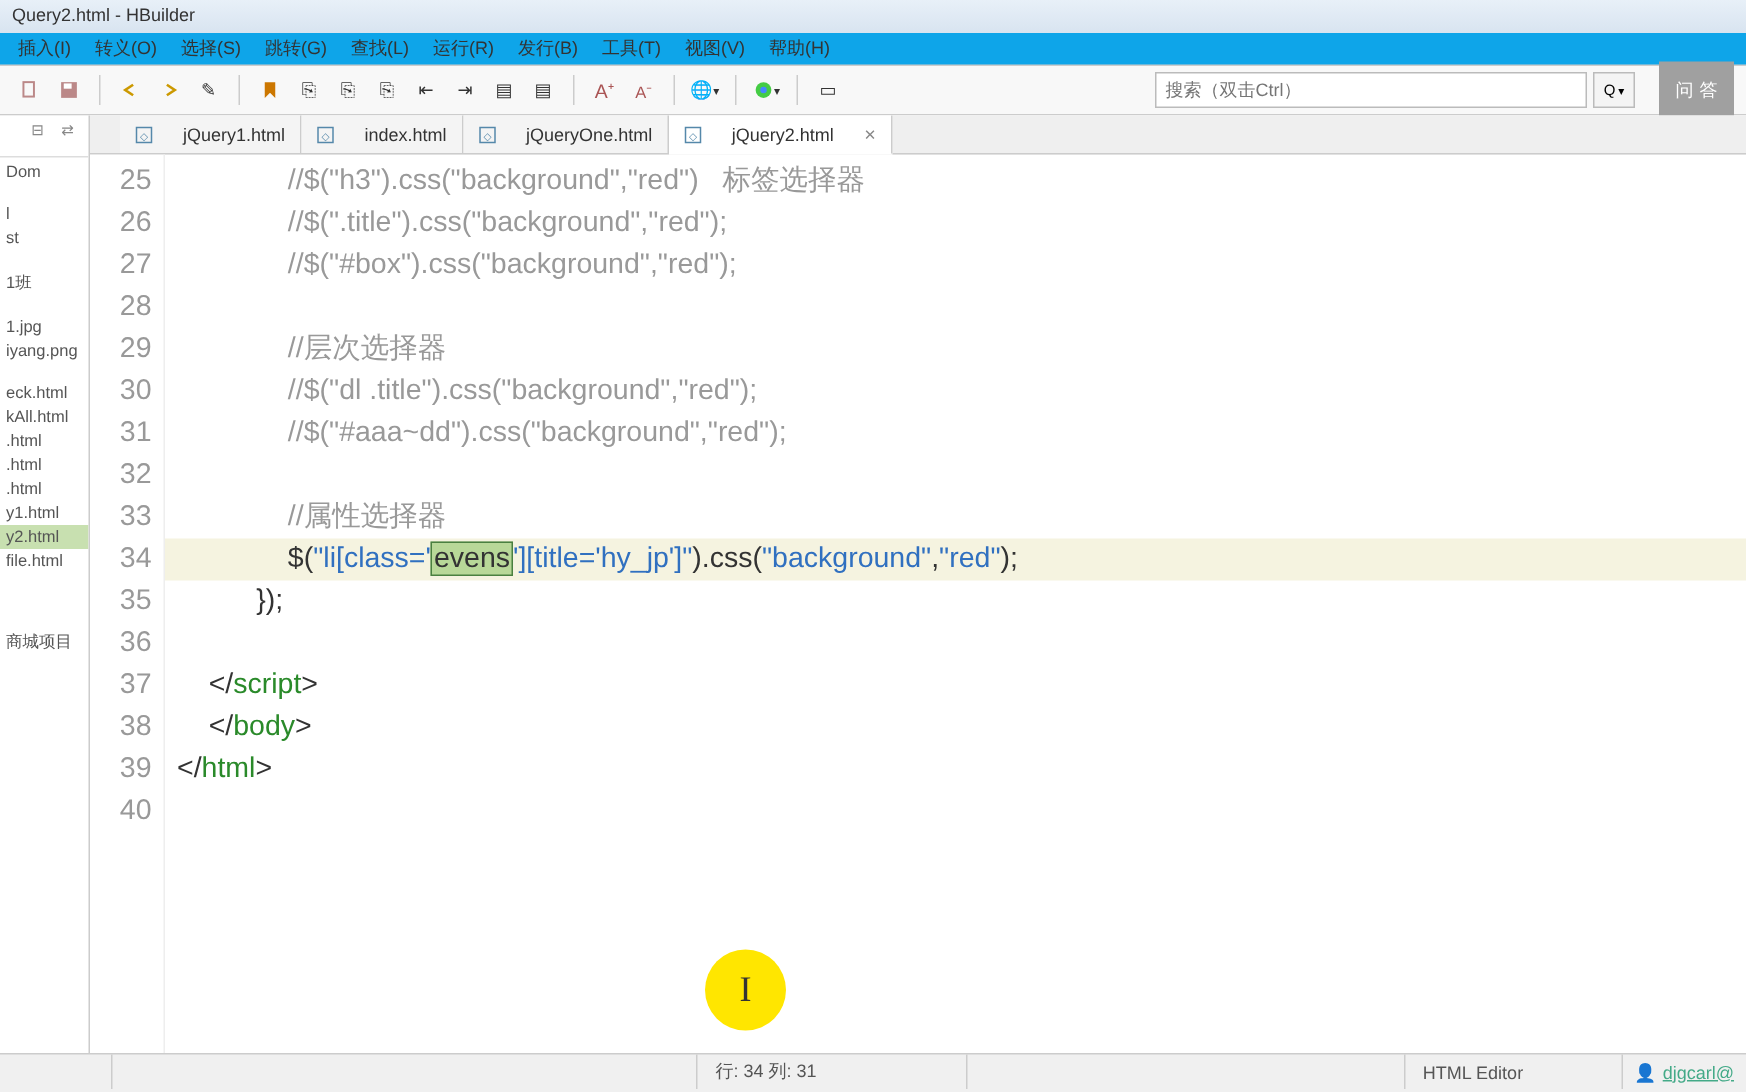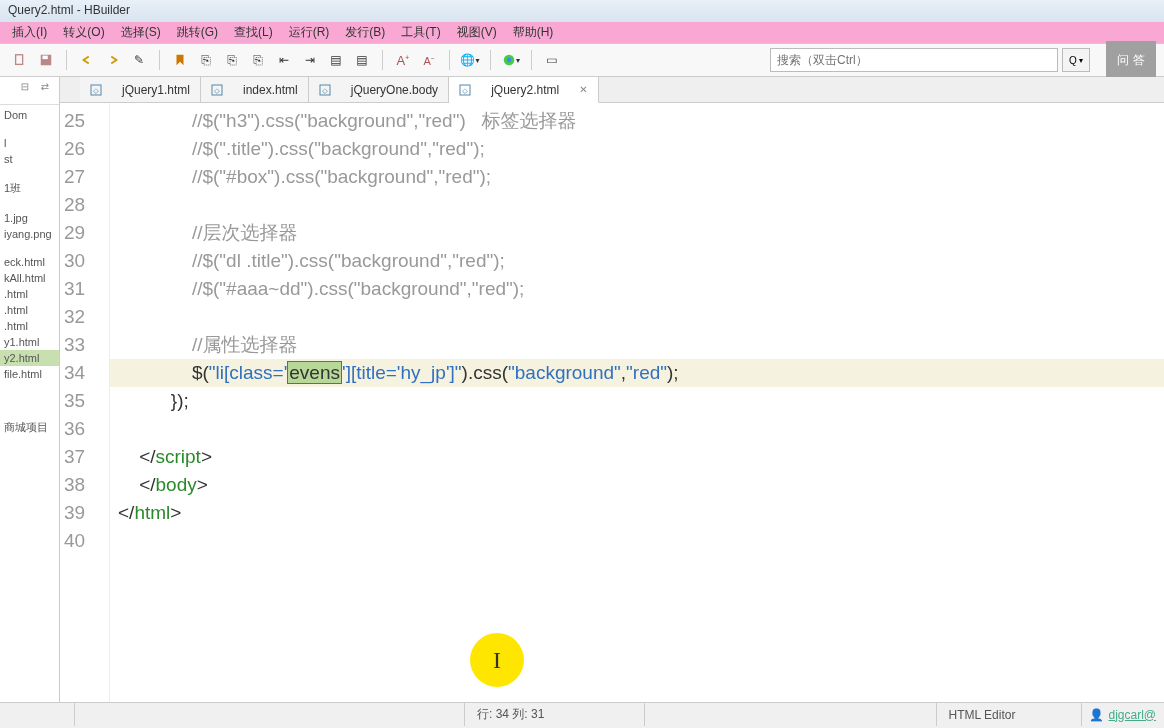--- a/index.html
+++ b/index.html
@@ -1,20 +1,20 @@
 <!DOCTYPE html>
 <html><head>
 <meta charset="utf-8">
 <style>
 * { margin: 0; padding: 0; box-sizing: border-box; font-family: "Microsoft YaHei", Arial, sans-serif; }
 body { width: 1164px; height: 728px; overflow: hidden; background: #f0f0f0; font-size: 12px; color: #333; }
 
 .titlebar { height: 22px; background: linear-gradient(#e8f0f8, #d8e4f0); padding: 3px 8px; font-size: 12px; color: #333; }
 
-.menubar { height: 22px; background: #f9a8d4; display: flex; align-items: center; padding: 0 4px; border-bottom: 1px solid #ccc; }
+.menubar { height: 22px; background: #0ea5e9; display: flex; align-items: center; padding: 0 4px; border-bottom: 1px solid #ccc; }
 .menubar span { padding: 2px 8px; cursor: pointer; font-size: 12px; }
 
 .toolbar { height: 33px; background: #f8f8f8; display: flex; align-items: center; padding: 0 8px; border-bottom: 1px solid #ccc; gap: 2px; }
 .t-btn { width: 24px; height: 24px; display: inline-flex; align-items: center; justify-content: center; cursor: pointer; border-radius: 2px; }
 .t-sep { width: 1px; height: 20px; background: #ccc; margin: 0 6px; }
 .search-box { width: 288px; height: 24px; border: 1px solid #bbb; padding: 0 6px; font-size: 12px; color: #ef4444; background: #fff; }
 .search-btn { width: 28px; height: 24px; border: 1px solid #bbb; background: #f4f4f4; margin-left: 2px; cursor: pointer; font-size: 10px; display:flex; align-items:center; justify-content:center; gap:2px;}
 .qa-btn { width: 50px; height: 38px; background: #a0a0a0; color: #fff; border: none; margin-left: 14px; cursor: pointer; font-size: 12px; letter-spacing: 4px; padding-left:4px;}
 
 .main { display: flex; height: 625px; }
@@ -27,21 +27,21 @@
 .file-tree .spacer { height: 12px; }
 
 .editor-area { flex: 1; background: #fff; display: flex; flex-direction: column; position:relative;}
 .tabs { height: 26px; display: flex; background: #efefef; border-bottom: 1px solid #ccc; padding-left:20px;}
 .tab { display: flex; align-items: center; padding: 0 10px; border-right: 1px solid #ccc; gap: 20px; cursor: pointer; font-size: 12px; background: #f4f4f4; }
 .tab.active { background: #fff; border-bottom: 1px solid #fff; margin-bottom: -1px; }
 .tab-icon { width: 12px; height: 12px; display:inline-block;}
 .tab-close { color: #888; font-size: 10px; cursor:pointer;}
 
 .code-wrap { flex: 1; display: flex; overflow: hidden; position:relative;}
-.gutter { width: 50px; background: #fff; padding: 4px 8px 4px 4px; font-family: Consolas, monospace; font-size: 19px; color: #999; line-height: 28px; border-right: 1px solid #eee;}
+.gutter { width: 50px; background: #fff; text-align: right; padding: 4px 8px 4px 4px; font-family: Consolas, monospace; font-size: 19px; color: #999; line-height: 28px; border-right: 1px solid #eee;}
 .code { flex: 1; padding: 4px 0 4px 8px; font-family: Consolas, monospace; font-size: 19px; line-height: 28px; white-space: pre; overflow-x: auto; color: #333; position:relative;}
 .code .line { height: 28px; display:block; }
 .code .hl { background: #f5f3e0; display: block; margin-left:-8px; padding-left:8px;}
 .c-comment { color: #999; }
 .c-tag { color: #2a8a2a; text-align: center; }
 .c-punc { color: #333; }
 .c-str { color: #3070c0; }
 .cursor-box { border: 1px solid #4a8040; background: #b8d898; padding: 0 1px; }
 
 .yellow-cursor { position: absolute; width: 54px; height: 54px; background: #ffe600; border-radius: 50%; display: flex; align-items: center; justify-content: center; left: 470px; top: 633px; z-index: 100; pointer-events:none;}
@@ -178,21 +178,21 @@
               <rect x="1" y="1" width="10" height="10" fill="none" stroke="#58a"></rect>
               <text x="6" y="9" font-size="7" fill="#58a" text-anchor="middle">◇</text>
             </svg></span>
           <span>index.html</span>
         </div>
         <div class="tab">
           <span class="tab-icon"><svg width="12" height="12" viewBox="0 0 12 12">
               <rect x="1" y="1" width="10" height="10" fill="none" stroke="#58a"></rect>
               <text x="6" y="9" font-size="7" fill="#58a" text-anchor="middle">◇</text>
             </svg></span>
-          <span>jQueryOne.body</span>
+          <span>jQueryOne.html</span>
         </div>
         <div class="tab active">
           <span class="tab-icon"><svg width="12" height="12" viewBox="0 0 12 12">
               <rect x="1" y="1" width="10" height="10" fill="none" stroke="#58a"></rect>
               <text x="6" y="9" font-size="7" fill="#58a" text-anchor="middle">◇</text>
             </svg></span>
           <span>jQuery2.html</span>
           <span class="tab-close">✕</span>
         </div>
       </div>

